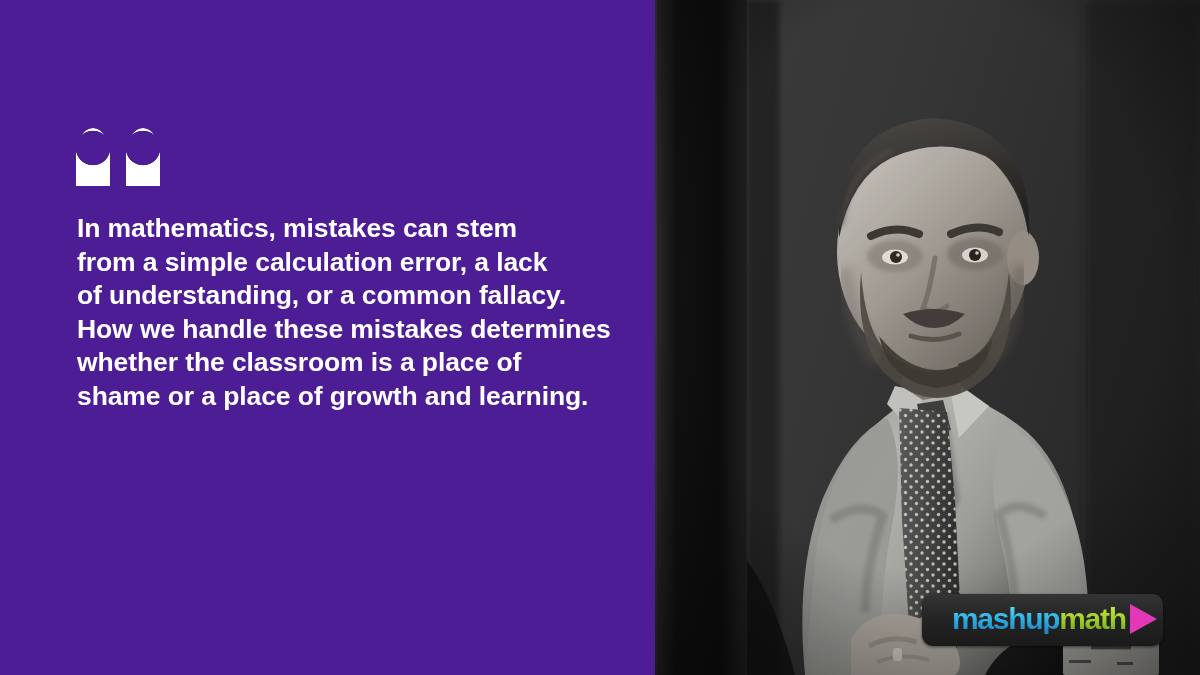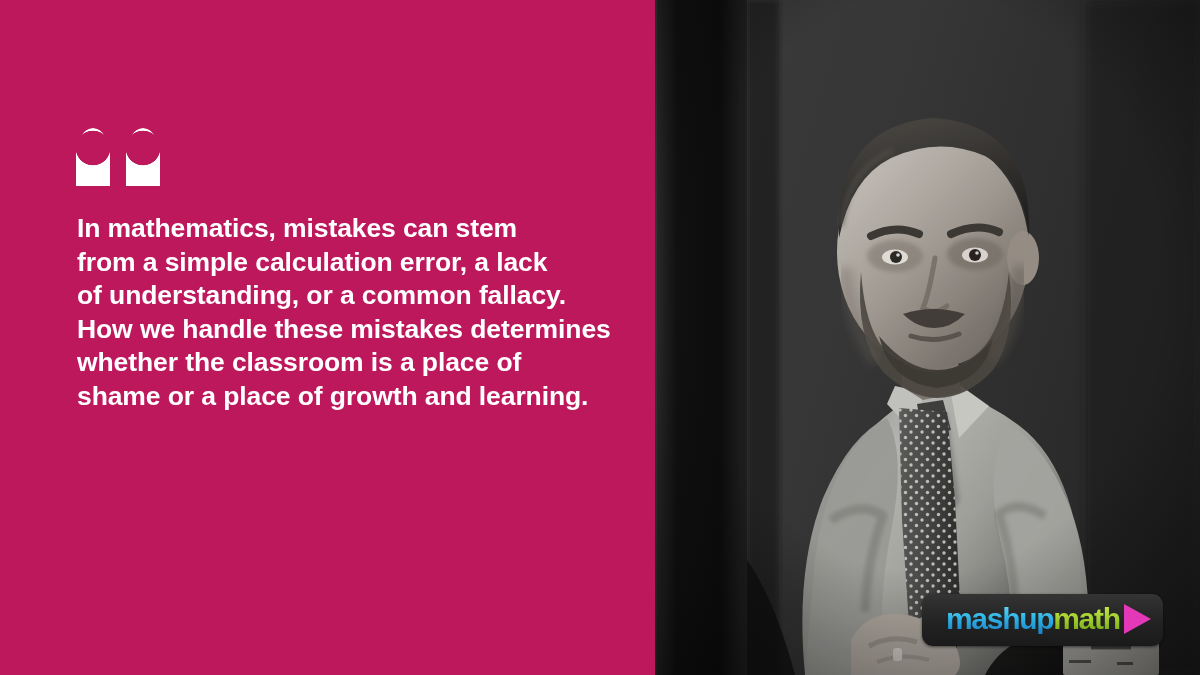--- a/index.html
+++ b/index.html
@@ -15,21 +15,21 @@
     font-family: "Liberation Sans", sans-serif;
     background: #0455fa;
   }
 
   
   #quote-panel {
     position: absolute;
     left: 0; top: 0;
     width: 655px;
     height: 675px;
-    background: #be185d;
+    background: #4c1d95;
     z-index: 2;
   }
   #quote-mark {
     position: absolute;
     left: 76px;
     top: 128px;
     width: 90px;
     height: 62px;
   }
   #quote-mark .qm {
@@ -90,21 +90,21 @@
     left: 922px;
     top: 594px;
     width: 241px;
     height: 52px;
     border-radius: 11px;
     background: linear-gradient(180deg, #343434 0%, #232323 52%, #1a1a1a 100%);
     box-shadow: 0 1px 3px rgba(0,0,0,.55);
     z-index: 3;
     display: flex;
     align-items: center;
-    padding-left: 24px;
+    padding-left: 30px;
     box-sizing: border-box;
   }
   #logo .word {
     font-size: 30px;
     font-weight: bold;
     letter-spacing: -1.3px;
     line-height: 1;
     position: relative;
     top: -1px;
   }

